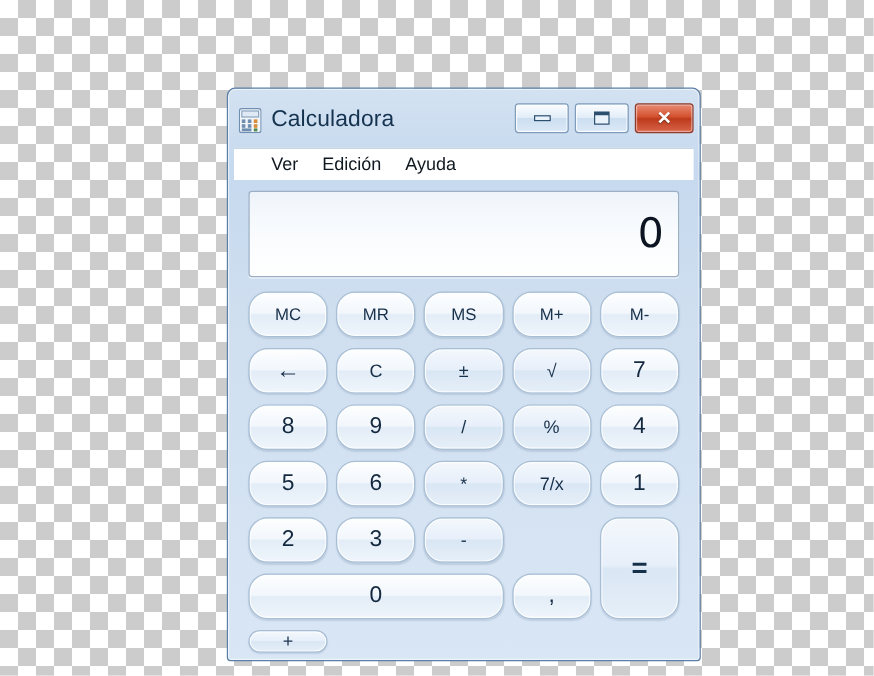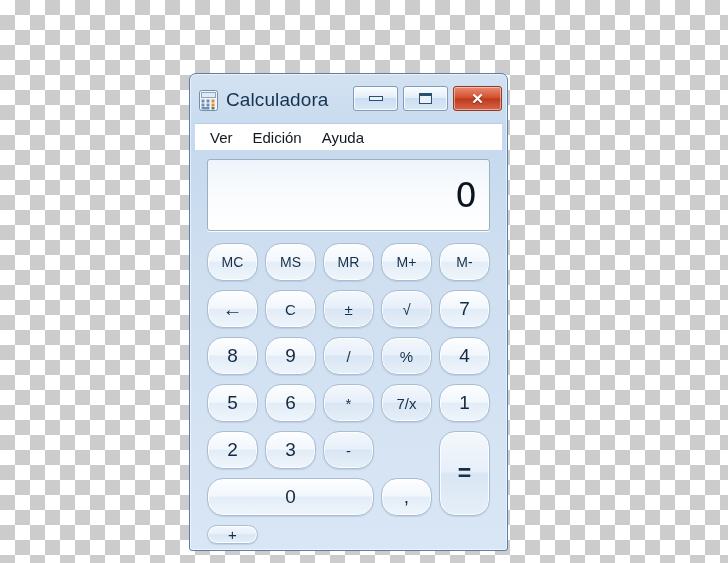--- a/index.html
+++ b/index.html
@@ -18,21 +18,21 @@
       linear-gradient(45deg, #cccccc 25%, transparent 25%, transparent 75%, #cccccc 75%);
     background-size: 30px 30px;
     background-position: 0 0, 15px 15px;
   }
 
   
   #calc-window {
     position: absolute;
     left: 189px;
     top: 73px;
-    width: 319px;
+    width: 395px;
     height: 478px;
     box-sizing: border-box;
     border: 1px solid #5b7fa6;
     border-radius: 7px 7px 3px 3px;
     background: linear-gradient(180deg, #d3e2f2 0%, #c6d9ee 14%, #cfdff0 40%, #d9e6f5 100%);
     box-shadow: 0 0 0 1px rgba(255,255,255,0.55) inset;
     padding: 0;
   }
   #window-inner {
     position: absolute;
@@ -111,21 +111,21 @@
     text-shadow: 0 1px 1px rgba(0,0,0,0.45);
   }
 
   
   #menu-bar {
     height: 26px;
     background: #ffffff;
     border-top: 1px solid #b9cde2;
     display: flex;
     align-items: center;
-    padding-left: 6px;
+    padding-left: 22px;
     gap: 2px;
   }
   .menu-item {
     font-size: 15px;
     color: #101820;
     padding: 2px 9px;
     white-space: nowrap;
   }
 
   
@@ -252,22 +252,22 @@
 
     <div id="client">
 
       <div id="display-outer">
         <span id="display-value">0</span>
       </div>
 
       <div id="keypad">
 
         <div class="key mem">MC</div>
+        <div class="key mem">MR</div>
         <div class="key mem">MS</div>
-        <div class="key mem">MR</div>
         <div class="key mem">M+</div>
         <div class="key mem">M-</div>
 
         <div class="key func">
           <span class="arrow-glyph">←</span>
         </div>
         <div class="key func">C</div>
         <div class="key func op">±</div>
         <div class="key func op">√</div>
 

